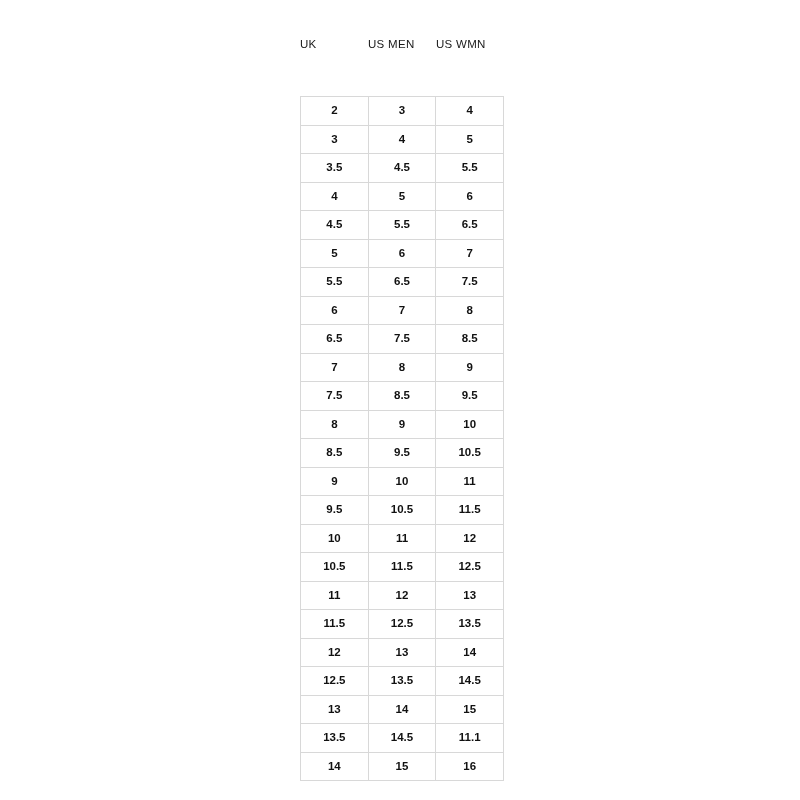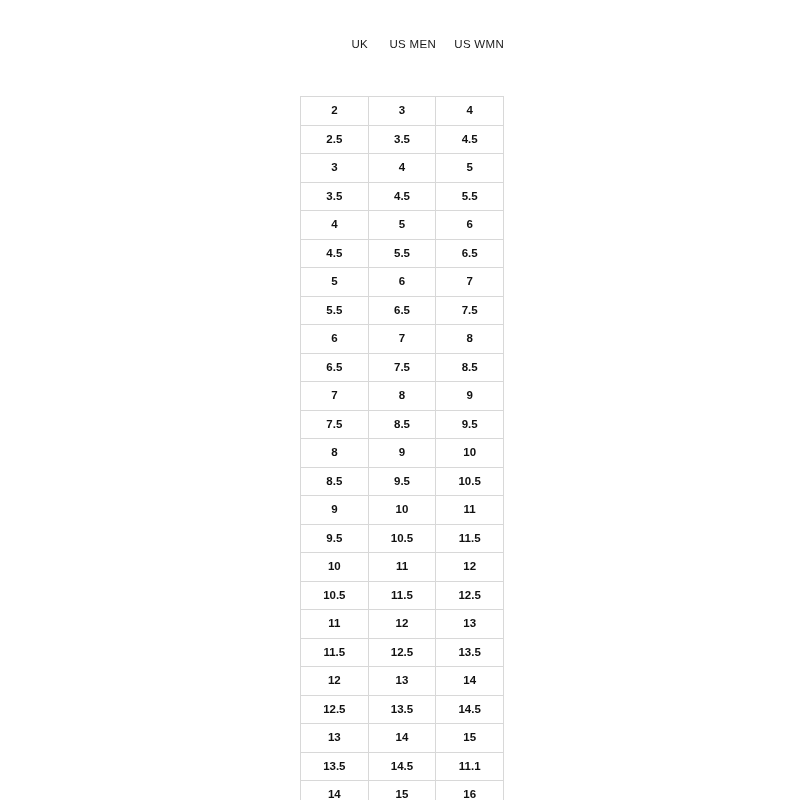--- a/index.html
+++ b/index.html
@@ -22,21 +22,21 @@
   }
   .headers {
     position: absolute;
     top: 38px;
     left: 300px;
     width: 204px;
     display: flex;
   }
   .headers .hcell {
     flex: 1 1 0;
-    text-align: right;
+    text-align: left;
     font-size: 11.5px;
     letter-spacing: 0.3px;
     color: #1a1a1a;
     font-weight: 400;
   }
   .table-wrap {
     position: absolute;
     top: 96px;
     left: 300px;
     width: 204px;
@@ -71,25 +71,20 @@
 
   <div class="table-wrap">
     <table class="size-table">
       <tbody>
           <tr>
             <td>2</td>
             <td>3</td>
             <td>4</td>
           </tr>
           <tr>
-            <td>2.5</td>
-            <td>3.5</td>
-            <td>4.5</td>
-          </tr>
-          <tr>
             <td>3</td>
             <td>4</td>
             <td>5</td>
           </tr>
           <tr>
             <td>3.5</td>
             <td>4.5</td>
             <td>5.5</td>
           </tr>
           <tr>

